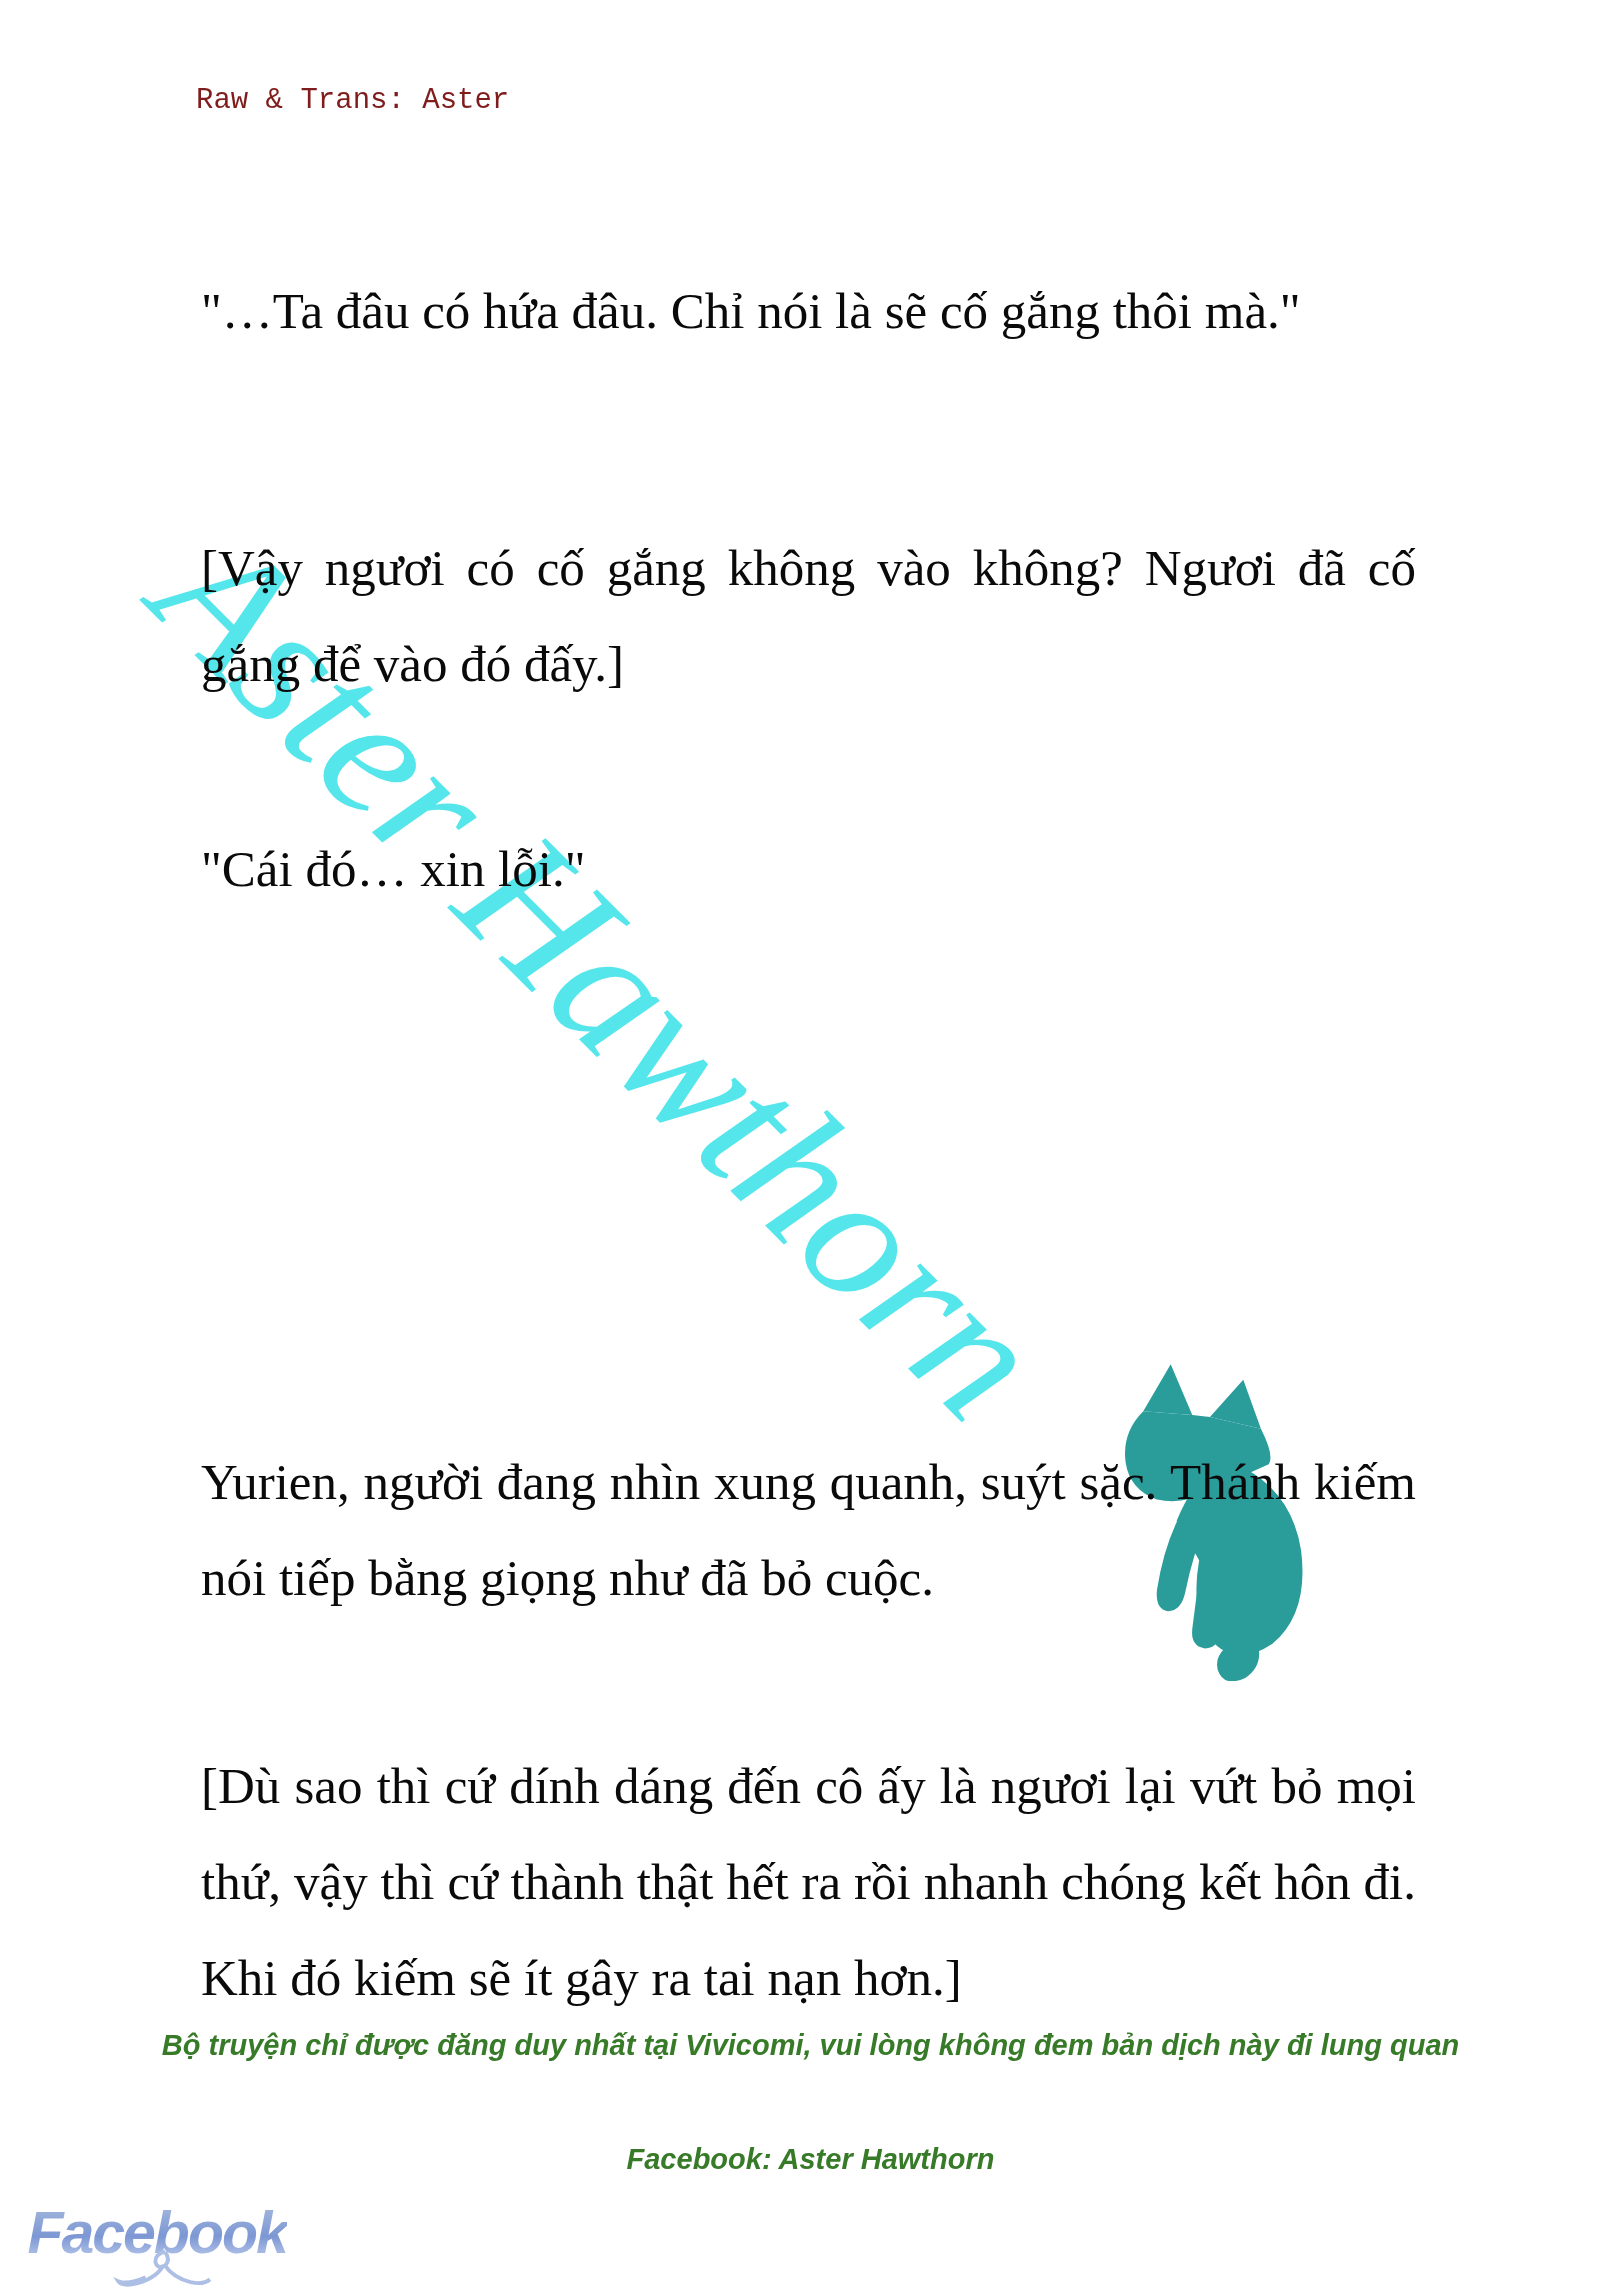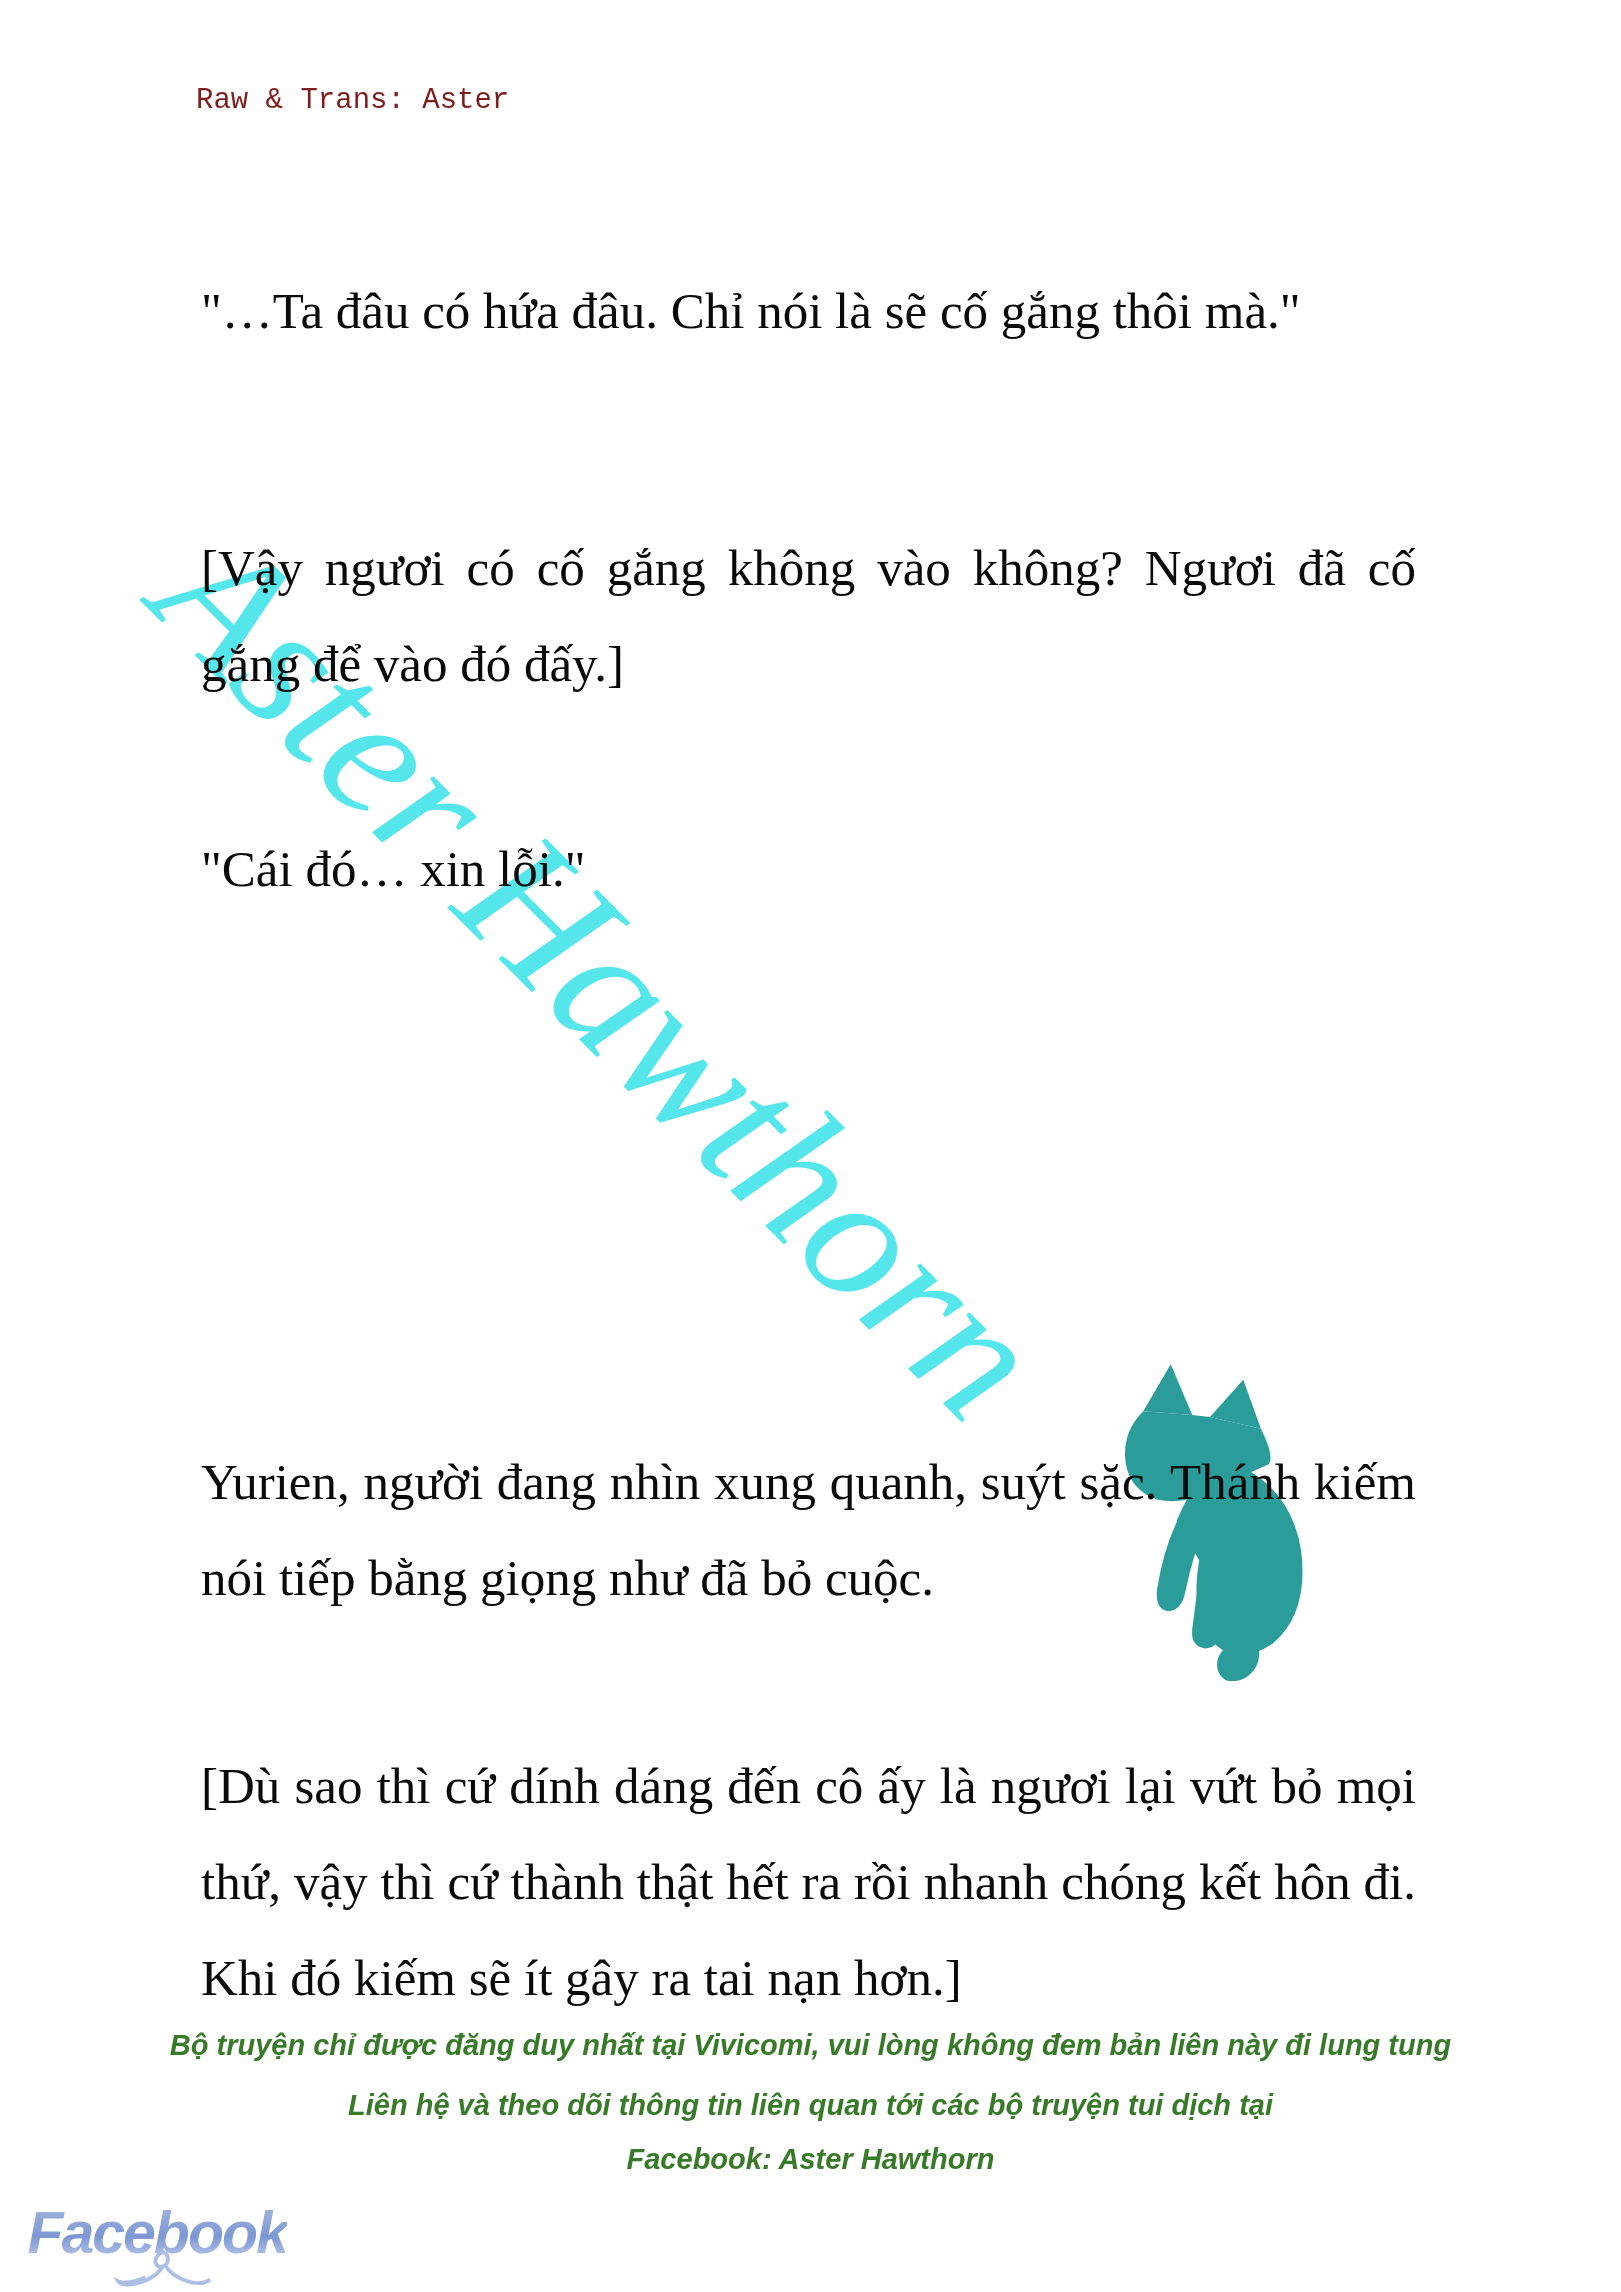--- a/index.html
+++ b/index.html
@@ -71,22 +71,21 @@
     <path d="M97 202 L88 272 Q86 290 101 292 Q115 292 116 274 L121 216 Z"></path>
     <path d="M152 278 Q164 308 142 322 Q120 332 114 314 Q110 298 128 287 Z"></path>
   </svg>
 
   <div class="para p0">"…Ta đâu có hứa đâu. Chỉ nói là sẽ cố gắng thôi mà."</div>
   <div class="para p1">[Vậy ngươi có cố gắng không vào không? Ngươi đã cố gắng để vào đó đấy.]</div>
   <div class="para p2">"Cái đó… xin lỗi."</div>
   <div class="para p4">Yurien, người đang nhìn xung quanh, suýt sặc. Thánh kiếm nói tiếp bằng giọng như đã bỏ cuộc.</div>
   <div class="para p5">[Dù sao thì cứ dính dáng đến cô ấy là ngươi lại vứt bỏ mọi thứ, vậy thì cứ thành thật hết ra rồi nhanh chóng kết hôn đi. Khi đó kiếm sẽ ít gây ra tai nạn hơn.]</div>
 
-  <div class="footer-line f1">Bộ truyện chỉ được đăng duy nhất tại Vivicomi, vui lòng không đem bản liên này đi lung tung</div>
-  <div class="footer-line f2">Liên hệ và theo dõi thông tin liên quan tới các bộ truyện tui dịch tại</div>
+  <div class="footer-line f1">Bộ truyện chỉ được đăng duy nhất tại Vivicomi, vui lòng không đem bản dịch này đi lung quan</div>
   <div class="footer-line f3">Facebook: Aster Hawthorn</div>
 
   <div class="logo">Facebook</div>
   <svg class="logo-flourish" width="118" height="39" viewBox="0 0 120 40" aria-hidden="true">
     <path d="M58 2 Q64 10 58 16 Q50 20 48 12 Q48 4 58 2 M56 16 Q50 28 30 34 Q14 38 10 32 Q20 36 38 28 M58 16 Q66 28 84 33 Q98 36 104 30"></path>
   </svg>
 
 </div>
 
 

